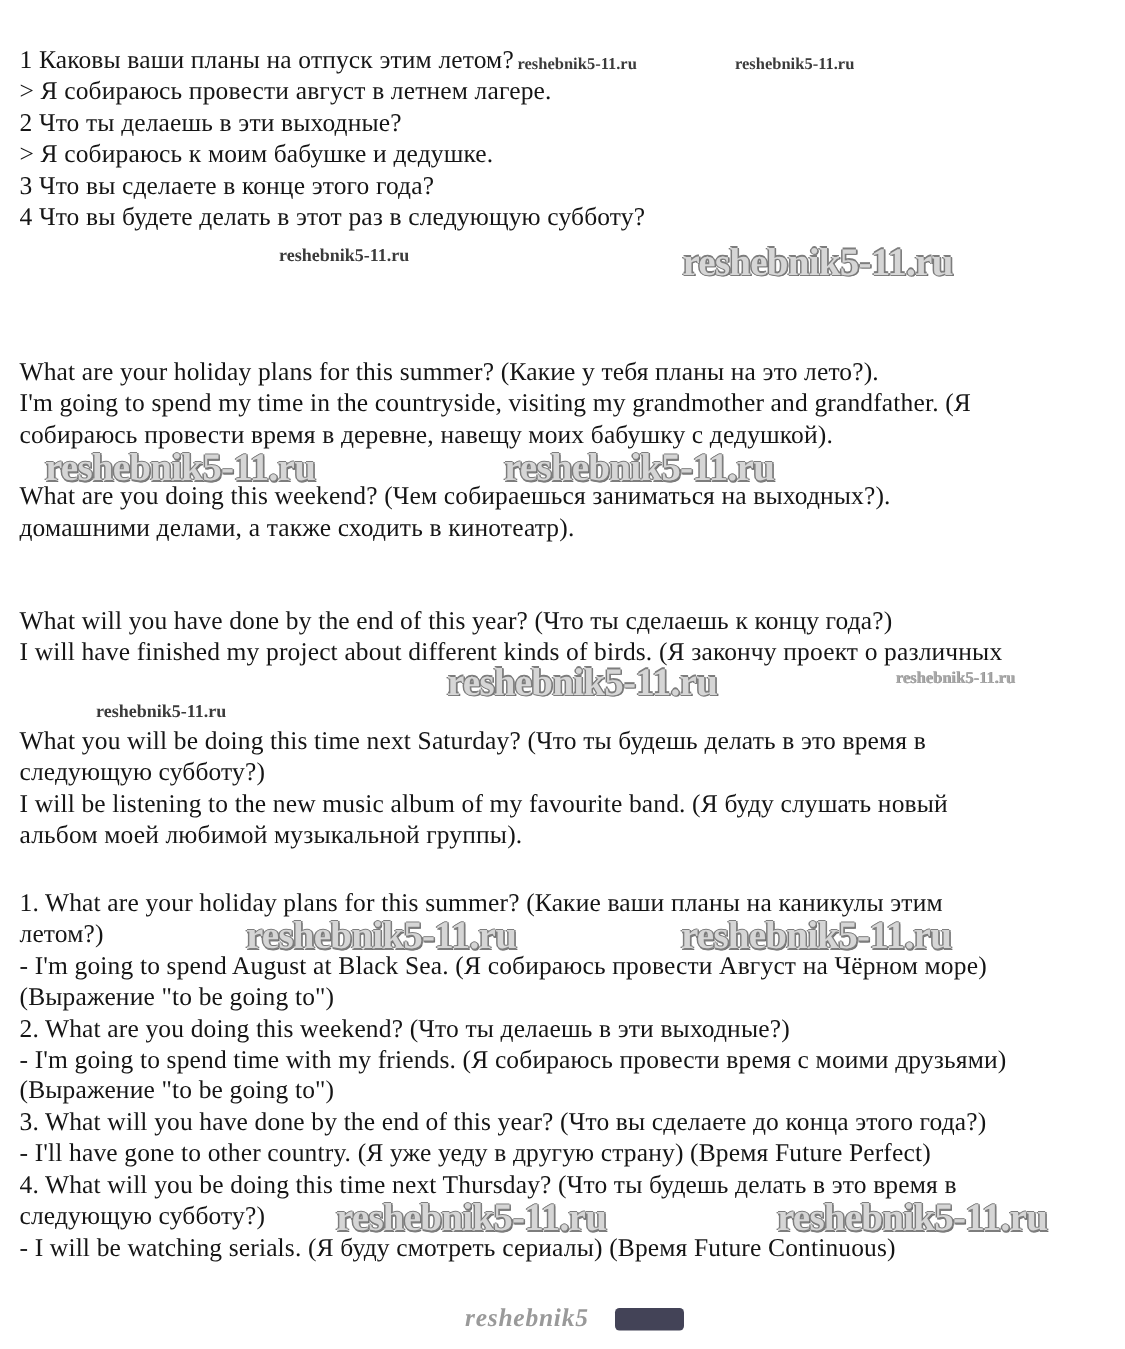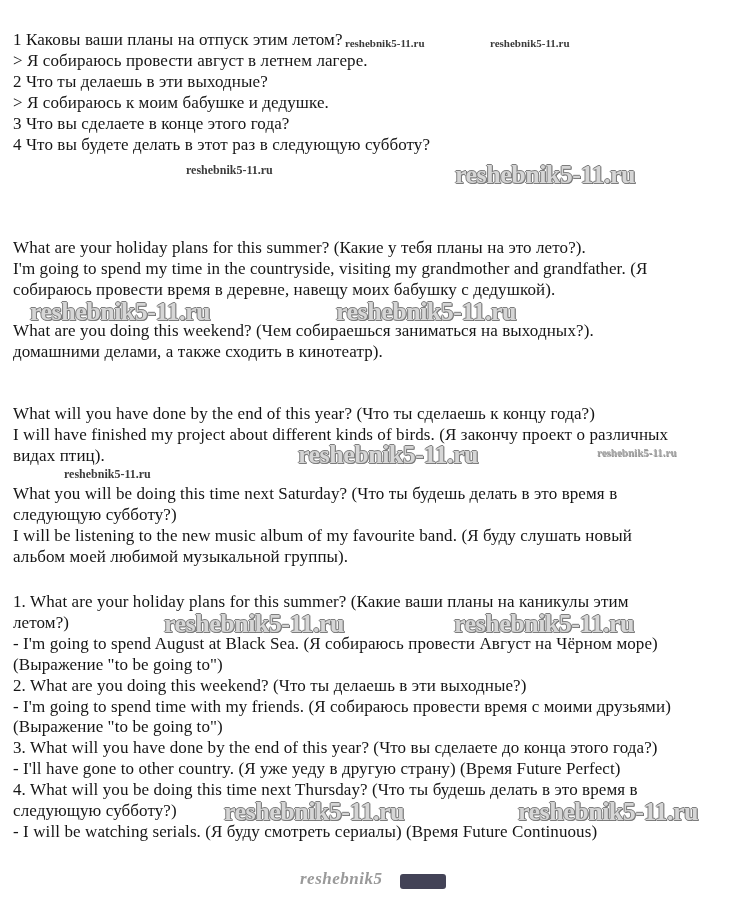--- a/index.html
+++ b/index.html
@@ -41,23 +41,23 @@
     font-size: 12px;
     color: #3b3b3b;
   }
   .wm-small-light {
     font-size: 11px;
     color: #a8a8a8;
     text-shadow: 0.5px 0.5px 0 #8f8f8f;
   }
   .site-logo {
     position: absolute;
-    left: 300px; top: 869px;
+    left: 310px; top: 869px;
     display: flex;
-    align-items: flex-end;
+    align-items: center;
     gap: 18px;
   }
   .site-logo-text {
     font-style: italic;
     font-weight: bold;
     font-size: 17px;
     color: #9a9a9a;
     letter-spacing: 0.5px;
   }
   .site-logo-badge {
@@ -86,21 +86,20 @@
 </div>
 
 <div class="block" style="top:321px">
   <div class="line">What are you doing this weekend? (Чем собираешься заниматься на выходных?).</div>
   <div class="line">домашними делами, а также сходить в кинотеатр).</div>
 </div>
 
 <div class="block" style="top:404px">
   <div class="line">What will you have done by the end of this year? (Что ты сделаешь к концу года?)</div>
   <div class="line">I will have finished my project about different kinds of birds. (Я закончу проект о различных</div>
-  <div class="line">видах птиц).</div>
 </div>
 
 <div class="block" style="top:484px">
   <div class="line">What you will be doing this time next Saturday? (Что ты будешь делать в это время в</div>
   <div class="line">следующую субботу?)</div>
   <div class="line">I will be listening to the new music album of my favourite band. (Я буду слушать новый</div>
   <div class="line">альбом моей любимой музыкальной группы).</div>
 </div>
 
 <div class="block" style="top:592px">

